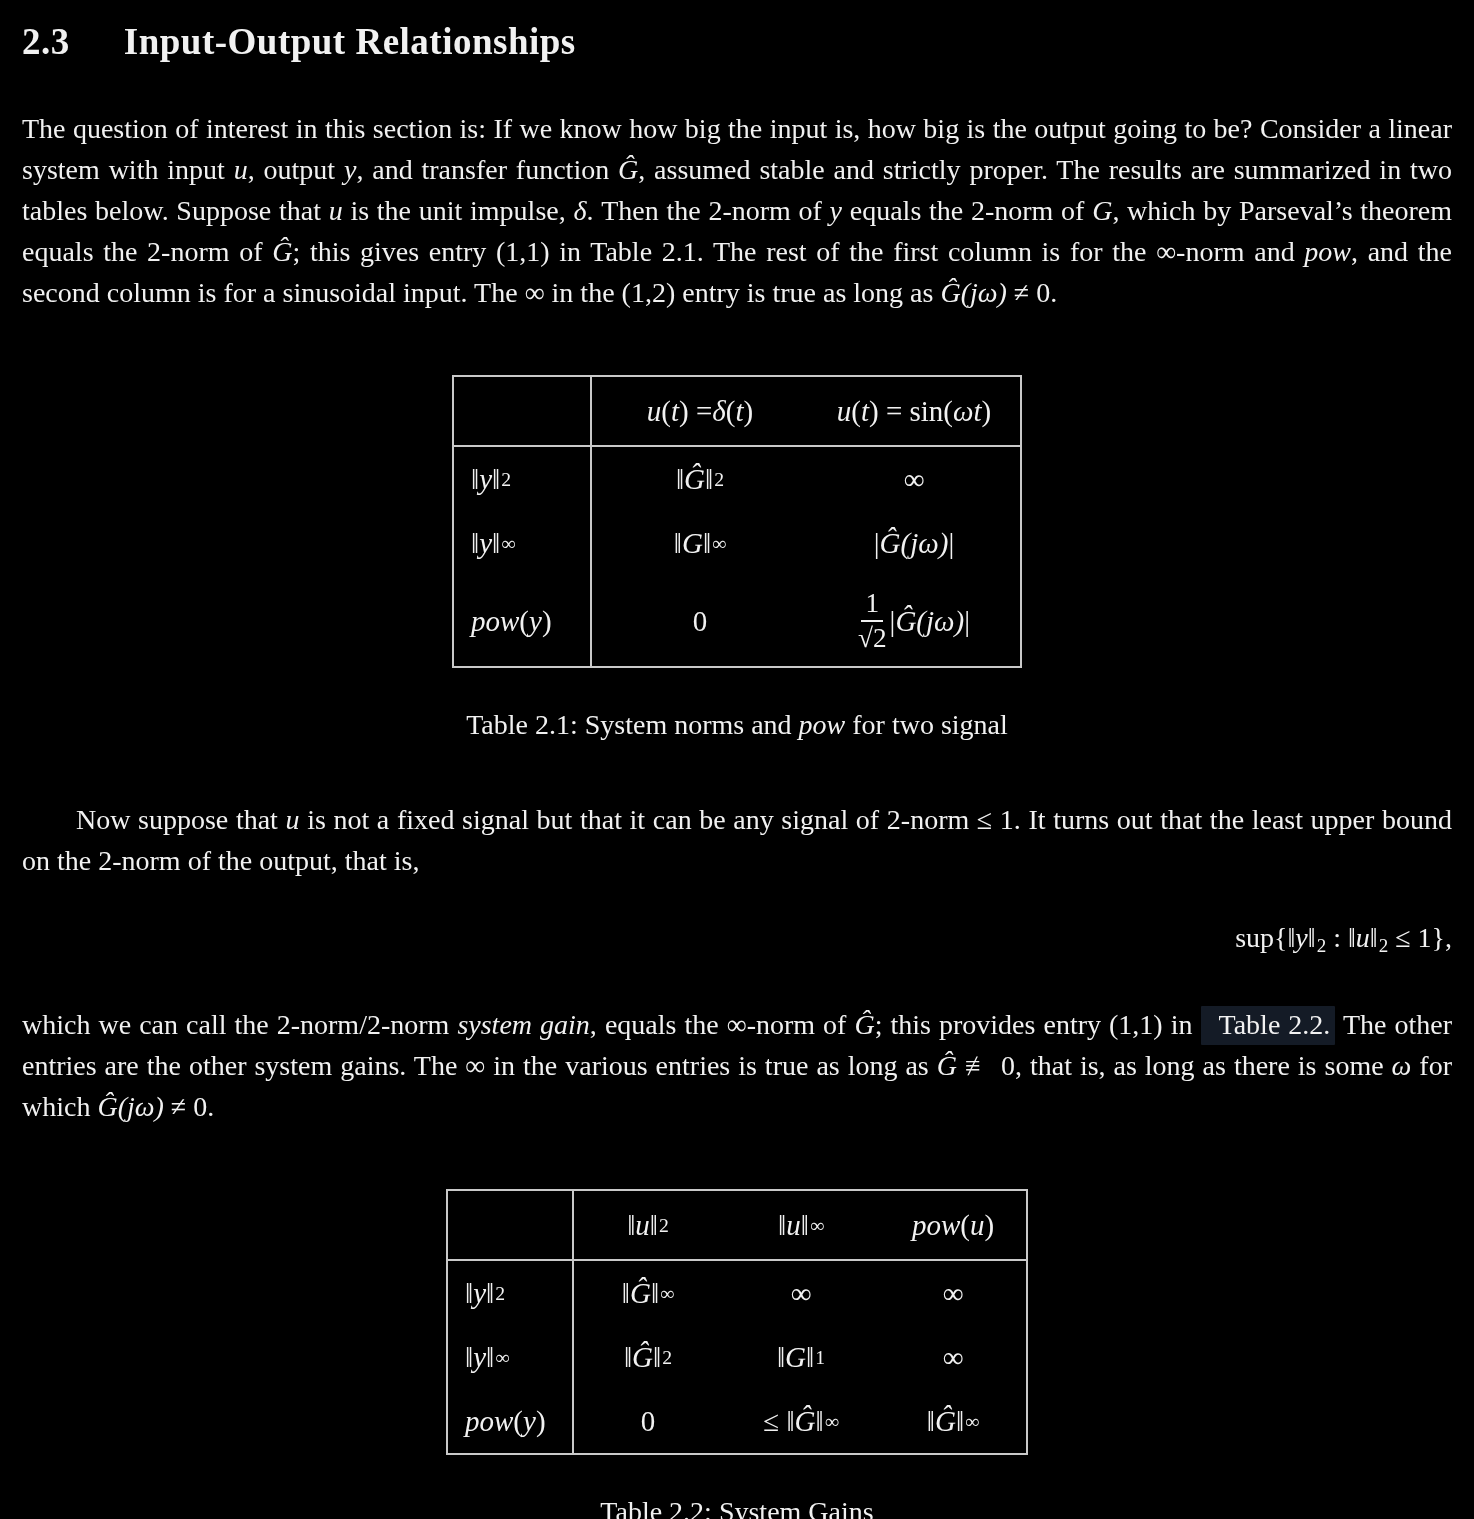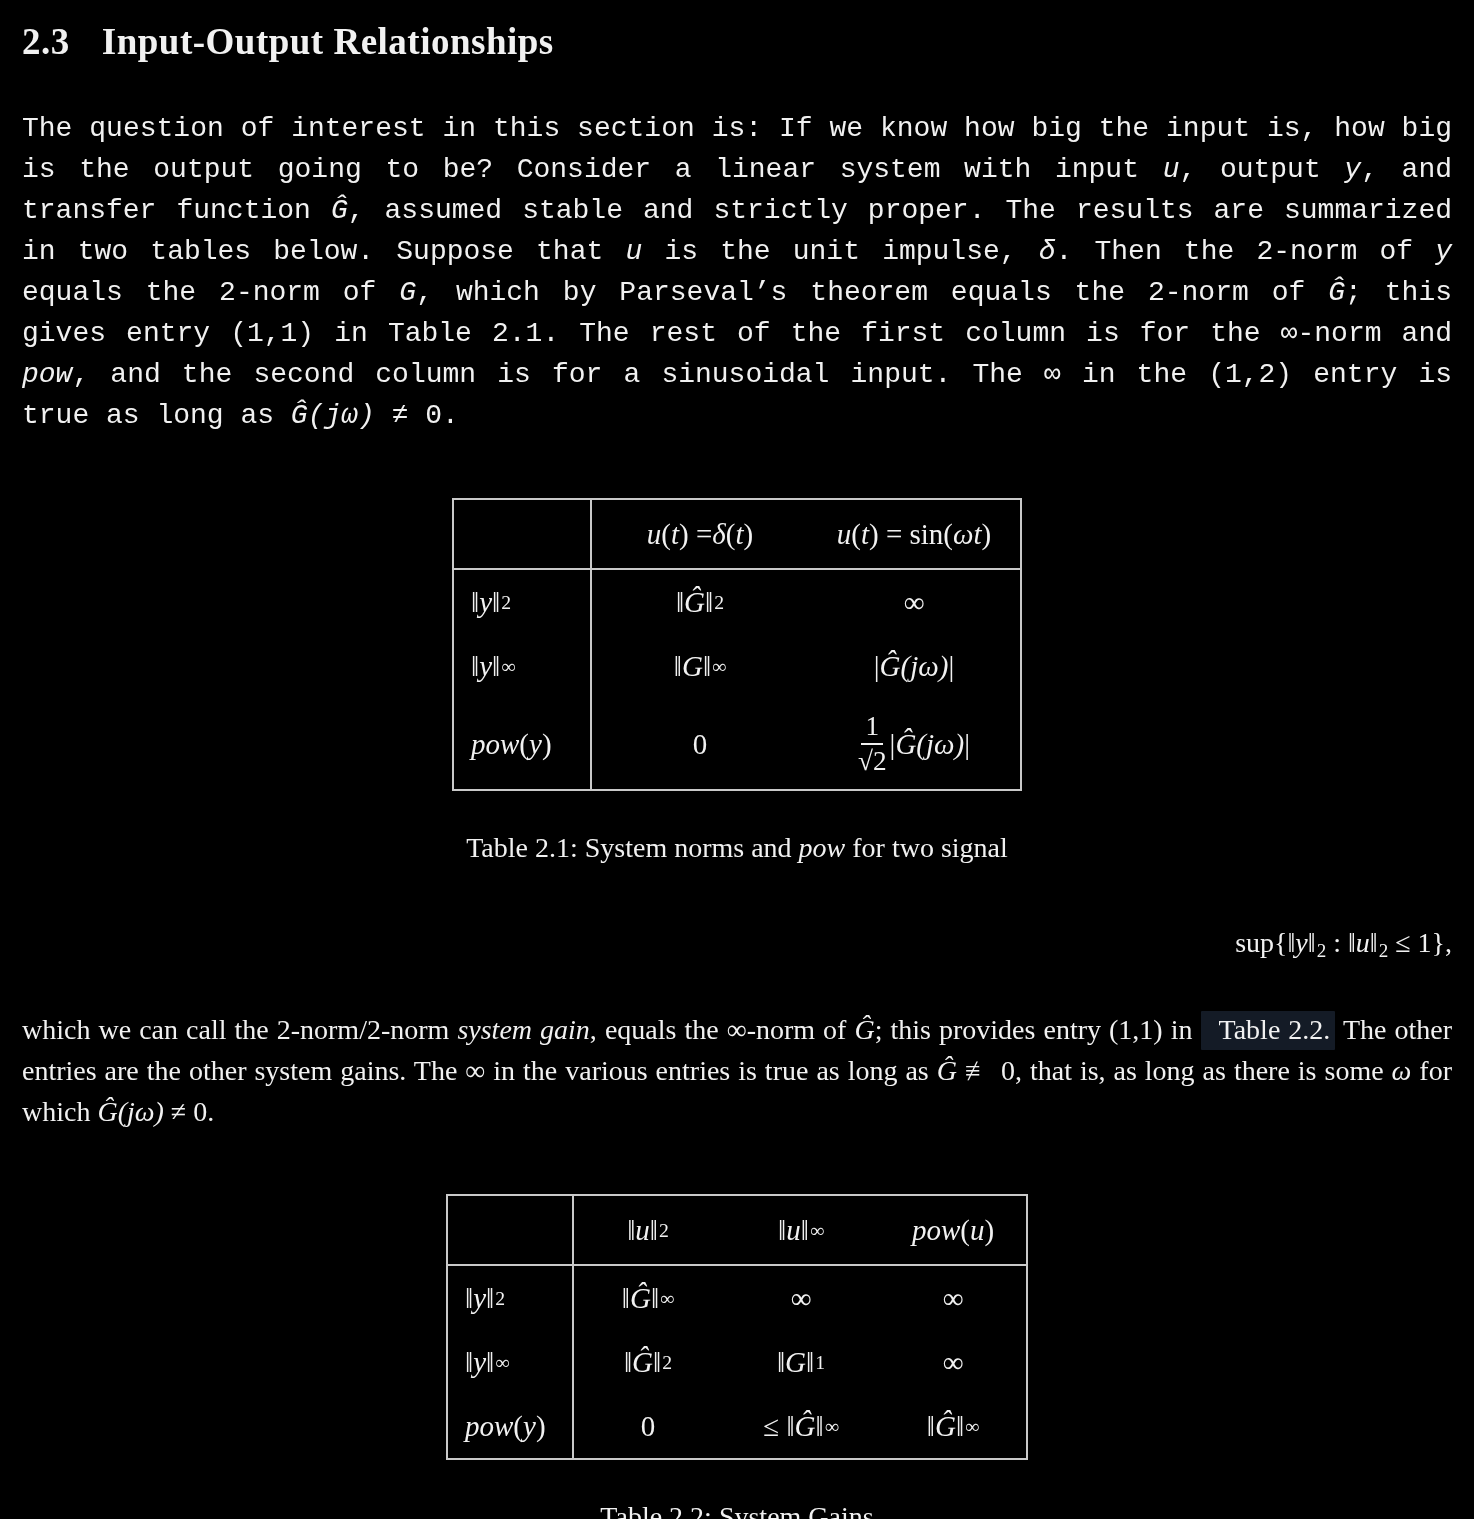--- a/index.html
+++ b/index.html
@@ -10,21 +10,21 @@
   body{
     width:1474px; min-height:1519px;
     font-family:"Liberation Serif","DejaVu Serif","DejaVu Sans",serif;
     font-size:28px; line-height:41px;
   }
   .page{padding:12px 22px 30px;}
   h1{
     font-size:37px; line-height:44px; font-weight:bold;
     margin:8px 0 44px 0; letter-spacing:0.5px;
   }
-  .secnum{margin-right:32px;}
+  .secnum{margin-right:54px;}
   p.body{
     text-align:justify; margin:0;
   }
   p.indent{text-indent:54px;}
   .i{font-style:italic;}
   .hl{background:var(--hl); padding:3px 5px 5px 18px; border-radius:1px;}
   .sub{font-size:0.68em; vertical-align:-0.28em; margin-left:1px;}
   .formula{margin:36px 0 38px 82px; text-align:right;}
   .tablefig{margin:62px 0 54px 0; text-align:center;}
   .tbl{
@@ -39,21 +39,21 @@
   }
   .cell.head{border-bottom:2px solid var(--border); padding:15px 8px;}
   .cell.stub{justify-content:flex-start; padding-left:17px; border-right:2px solid var(--border);}
   .caption{margin-top:36px; text-align:center;}
   .frac{
     display:inline-flex; flex-direction:column; align-items:center;
     vertical-align:middle; line-height:1.12; font-size:0.94em; margin-right:3px;
   }
   .frac .fnum{display:block; border-bottom:2px solid var(--fg); padding:0 4px 1px;}
   .frac .fden{display:block; padding-top:1px;}
-  .para-gap-1{margin-bottom:0;font-family:Liberation Mono, monospace;}
+  .para-gap-1{margin-bottom:0;}
   .p2{margin-top:0;}
   .p3{margin-top:0;}
 </style>
 </head>
 <body>
 
 <div class="page">
 
   <h1>
     <span class="secnum">2.3</span><span>Input-Output Relationships</span>
@@ -129,20 +129,21 @@
             <span class="fden">√2</span>
           </span>
           <span>|</span>
           <span class="i">Ĝ(jω)</span>
           <span>|</span>
         </div>
       </div>
     <figcaption class="caption"><span>Table 2.1: System norms and </span><span class="i">pow</span><span> for two signal</span></figcaption>
   </figure>
 
+  <p class="body indent p2"><span>Now suppose that </span><span class="i">u</span><span> is not a fixed signal but that it can be any signal of 2-norm ≤ 1. It turns out that the least upper bound on the 2-norm of the output, that is,</span></p>
 
   <div class="formula"><span>sup{‖</span><span class="i">y</span><span>‖</span><span class="sub">2</span><span> : ‖</span><span class="i">u</span><span>‖</span><span class="sub">2</span><span> ≤ 1},</span></div>
 
   <p class="body p3"><span>which we can call the 2-norm/2-norm </span><span class="i">system gain</span><span>, equals the ∞-norm of </span><span class="i">Ĝ</span><span>; this provides entry (1,1) in </span><span class="hl">Table 2.2.</span><span> The other entries are the other system gains. The ∞ in the various entries is true as long as </span><span class="i">Ĝ</span><span> ≢ 0, that is, as long as there is some </span><span class="i">ω</span><span> for which </span><span class="i">Ĝ(jω)</span><span> ≠ 0.</span></p>
 
   <figure class="tablefig">
     <div class="tbl" id="tbl2">
         <div class="cell head stub"></div>
         <div class="cell head">
           <span>‖</span>

